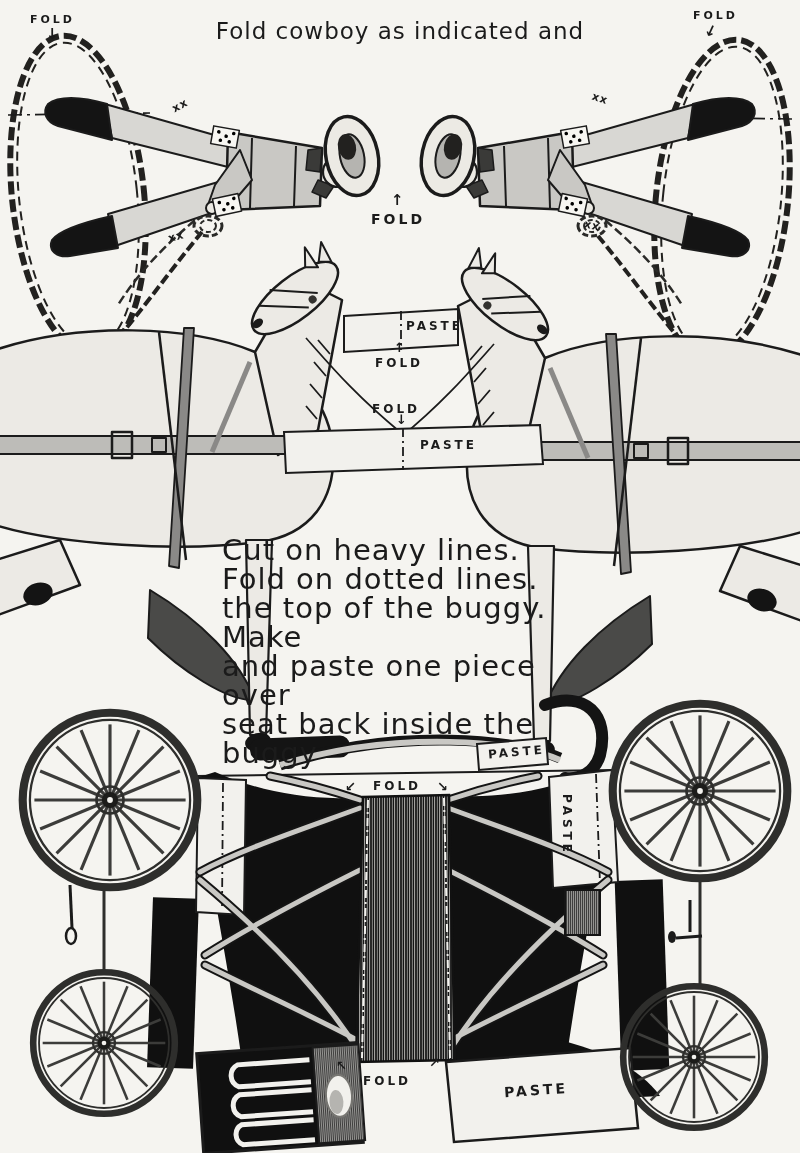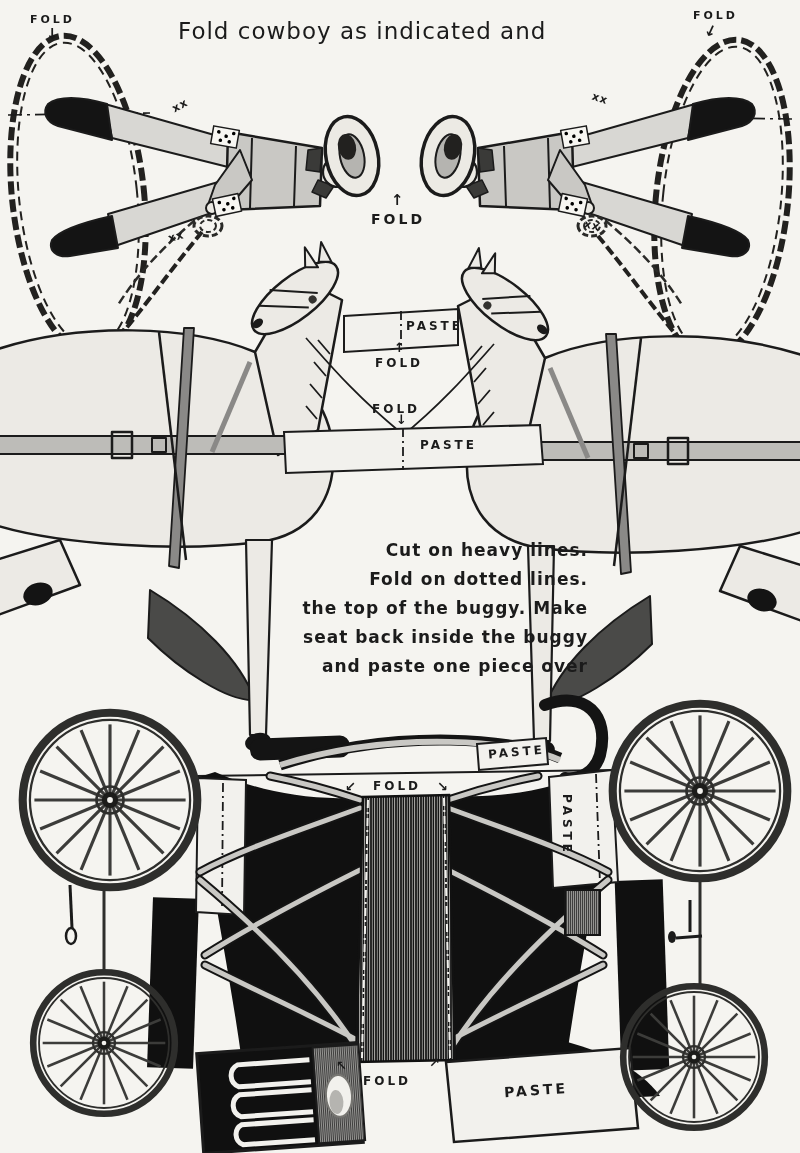--- a/index.html
+++ b/index.html
@@ -1,24 +1,24 @@
 <!DOCTYPE html>
 <html><head>
 <meta charset="utf-8">
 <style>
   html,body{margin:0;padding:0;background:#d8d6d1;}
   .page{position:relative;width:800px;height:1153px;background:#f5f4f0;overflow:hidden;
         font-family:"DejaVu Sans",sans-serif;color:#1b1b1b;}
   .art{position:absolute;left:0;top:0;}
   .lbl{position:absolute;font-size:12px;font-weight:700;letter-spacing:3px;white-space:nowrap;color:#1b1b1b;}
   .arr{position:absolute;font-size:15px;font-weight:700;color:#1b1b1b;line-height:1;}
-  .heading{position:absolute;left:178px;top:16px;width:444px;text-align:left;
+  .heading{position:absolute;left:178px;top:16px;width:444px;text-align:center;
            font-size:23px;letter-spacing:1px;line-height:31px;font-weight:400;}
-  .instructions{position:absolute;left:222px;top:536px;width:366px;text-align:right;
-           font-size:17px;letter-spacing:1px;line-height:29px;font-weight:700;}
+  .instructions{position:absolute;left:222px;top:536px;width:366px;text-align:left;
+           font-size:29px;letter-spacing:1px;line-height:29px;font-weight:400;}
   .xx{position:absolute;font-size:11px;font-weight:700;letter-spacing:1px;}
   .vert{writing-mode:vertical-rl;letter-spacing:4px;height:96px;}
   .tilt-m5{transform:rotate(-5deg);} .tilt-m4{transform:rotate(-4deg);}
   .rot-m28{transform:rotate(-28deg);} .rot-18{transform:rotate(18deg);}
   .rot-m15{transform:rotate(-15deg);} .rot-12{transform:rotate(12deg);}
   .rot-25{transform:rotate(25deg);}
 </style>
 </head>
 <body>
 
@@ -266,22 +266,22 @@
 <div class="lbl" style="left:375px;top:356px;">FOLD</div>
 
 <div class="lbl" style="left:372px;top:402px;">FOLD</div>
 <div class="arr" style="left:396px;top:413px;font-size:13px;">↓</div>
 <div class="lbl" style="left:420px;top:438px;">PASTE</div>
 
 <div class="instructions">
   <div>Cut on heavy lines.</div>
   <div>Fold on dotted lines.</div>
   <div>the top of the buggy. Make</div>
+  <div>and paste one piece over</div>
   <div>seat back inside the buggy</div>
-  <div>and paste one piece over</div>
 </div>
 
 <div class="lbl tilt-m5" style="left:488px;top:745px;">PASTE</div>
 <div class="lbl vert" style="left:560px;top:794px;">PASTE</div>
 
 <div class="arr" style="left:345px;top:780px;font-size:13px;">↙</div>
 <div class="lbl" style="left:373px;top:779px;">FOLD</div>
 <div class="arr" style="left:437px;top:780px;font-size:13px;">↘</div>
 
 <div class="arr" style="left:336px;top:1059px;font-size:13px;">↖</div>

